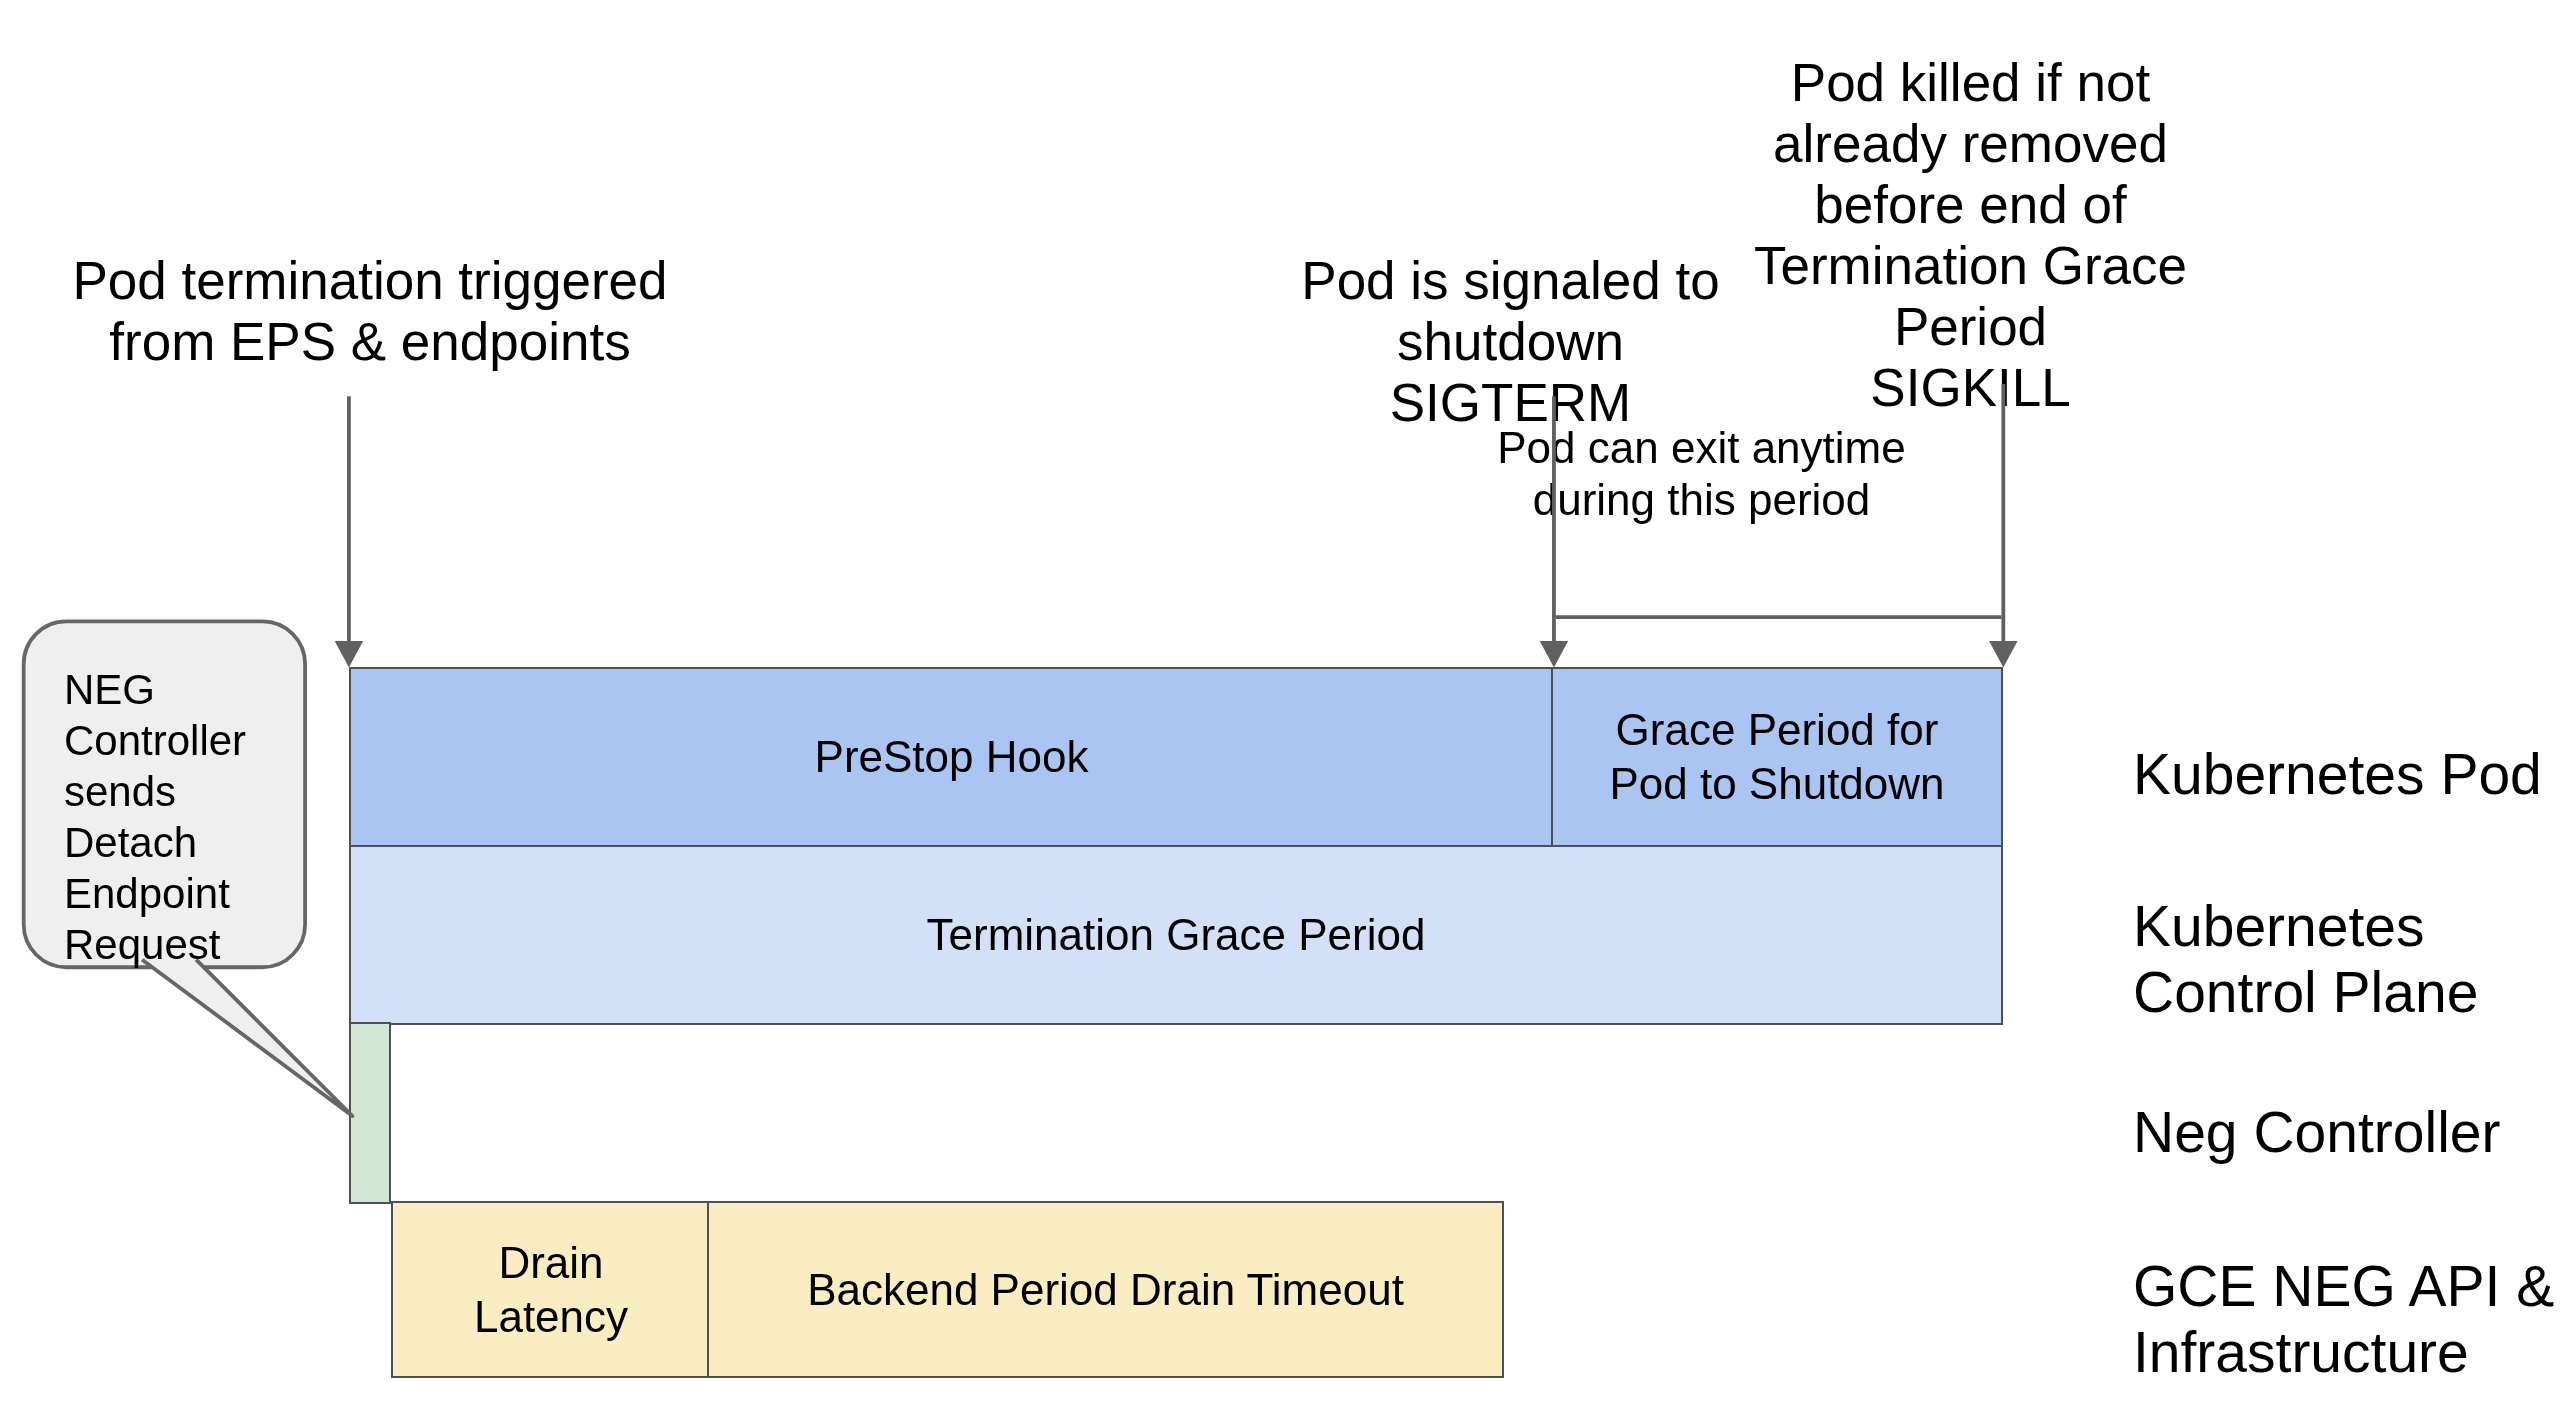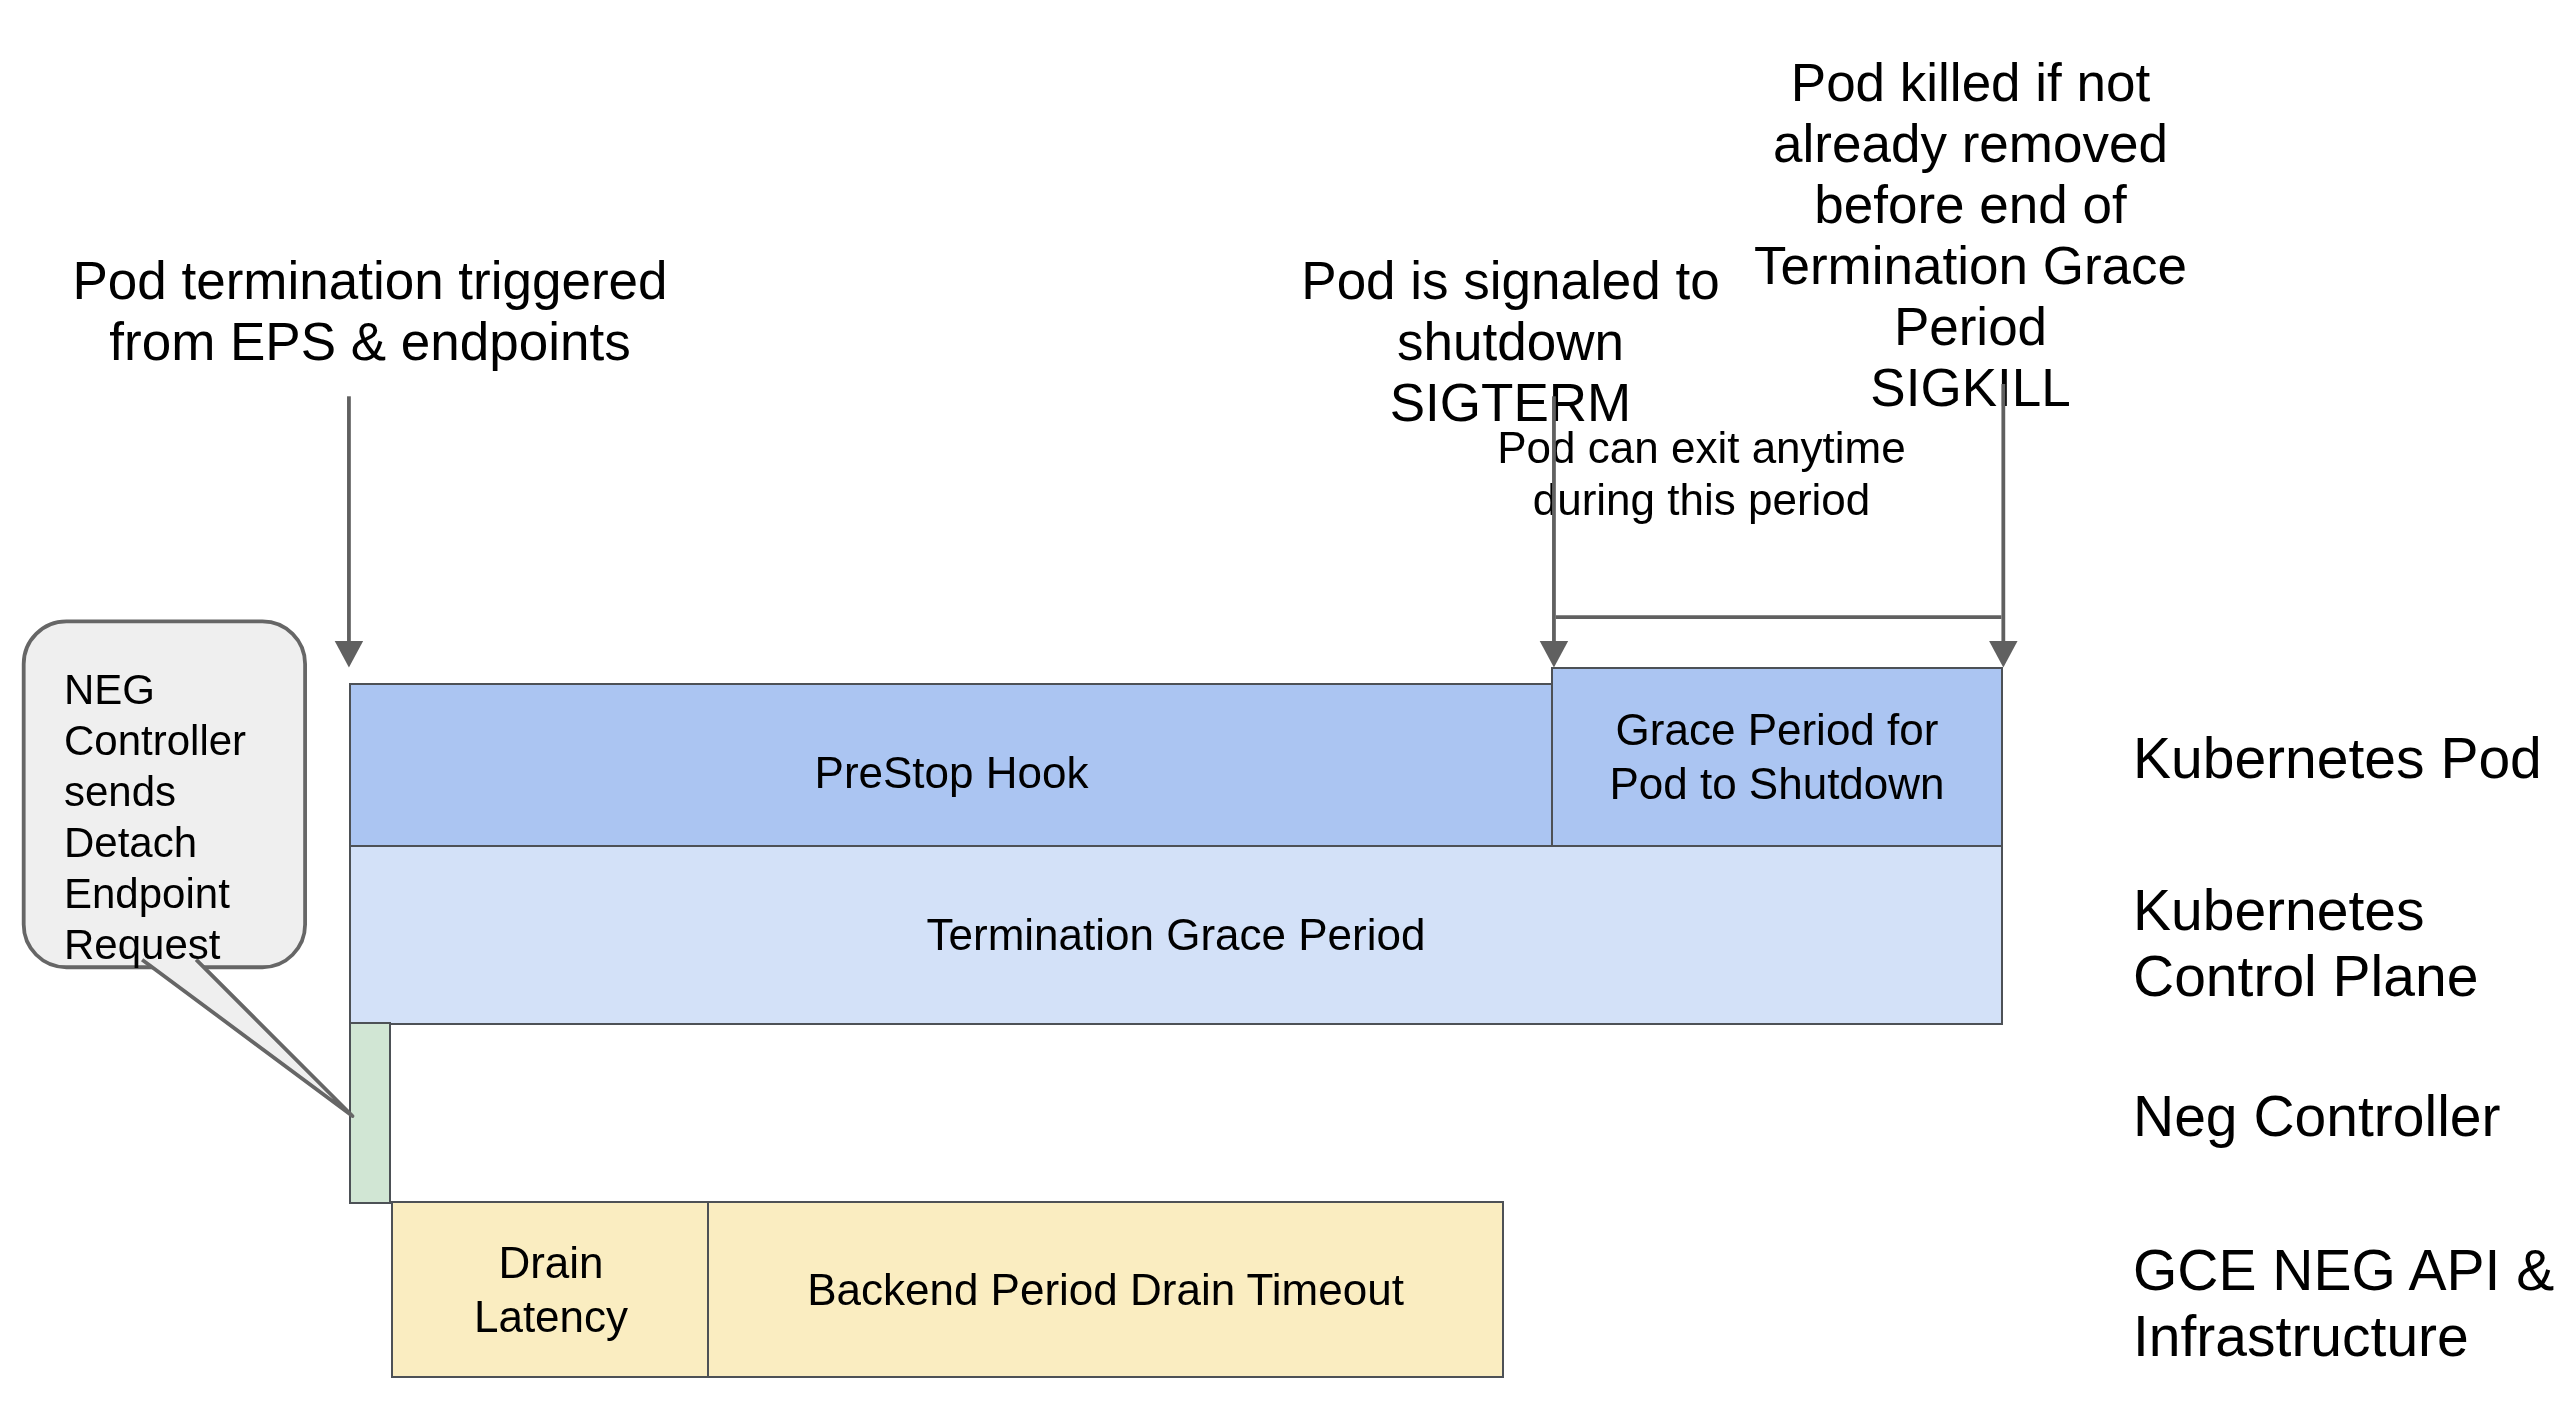--- a/index.html
+++ b/index.html
@@ -37,32 +37,33 @@
     box-sizing: border-box;
     border: 2.8px solid #4d5156;
     display: flex;
     flex-direction: column;
     align-items: center;
     justify-content: center;
     text-align: center;
     font-size: 44px;
     line-height: 54px;
   }
-  #bar-prestop { left: 349px;  top: 667px;  width: 1205px; height: 180px; margin-top: 16px; }
+  #bar-prestop { left: 349px;  top: 667px;  width: 1205px; height: 180px; }
   #bar-grace   { left: 1551px; top: 667px;  width: 452px;  height: 180px; }
   #bar-tgp     { left: 349px;  top: 845px;  width: 1654px; height: 180px; }
   #bar-neg     { left: 349px;  top: 1022px; width: 42px;   height: 182px; }
   #bar-drain   { left: 391px;  top: 1201px; width: 320px;  height: 177px; }
   #bar-backend { left: 707px;  top: 1201px; width: 797px;  height: 177px; }
 
   .lane-label {
     position: absolute;
     font-size: 57px;
     line-height: 66px;
     white-space: nowrap;
+    margin-top: 16px;
   }
   #lane-pod { left: 2133px; top: 725px; }
   #lane-cp  { left: 2133px; top: 877px; }
   #lane-neg { left: 2133px; top: 1083px; }
   #lane-gce { left: 2133px; top: 1237px; }
 
   #callout-svg {
     position: absolute;
     left: 0; top: 607px;
     width: 379px; height: 531px;

